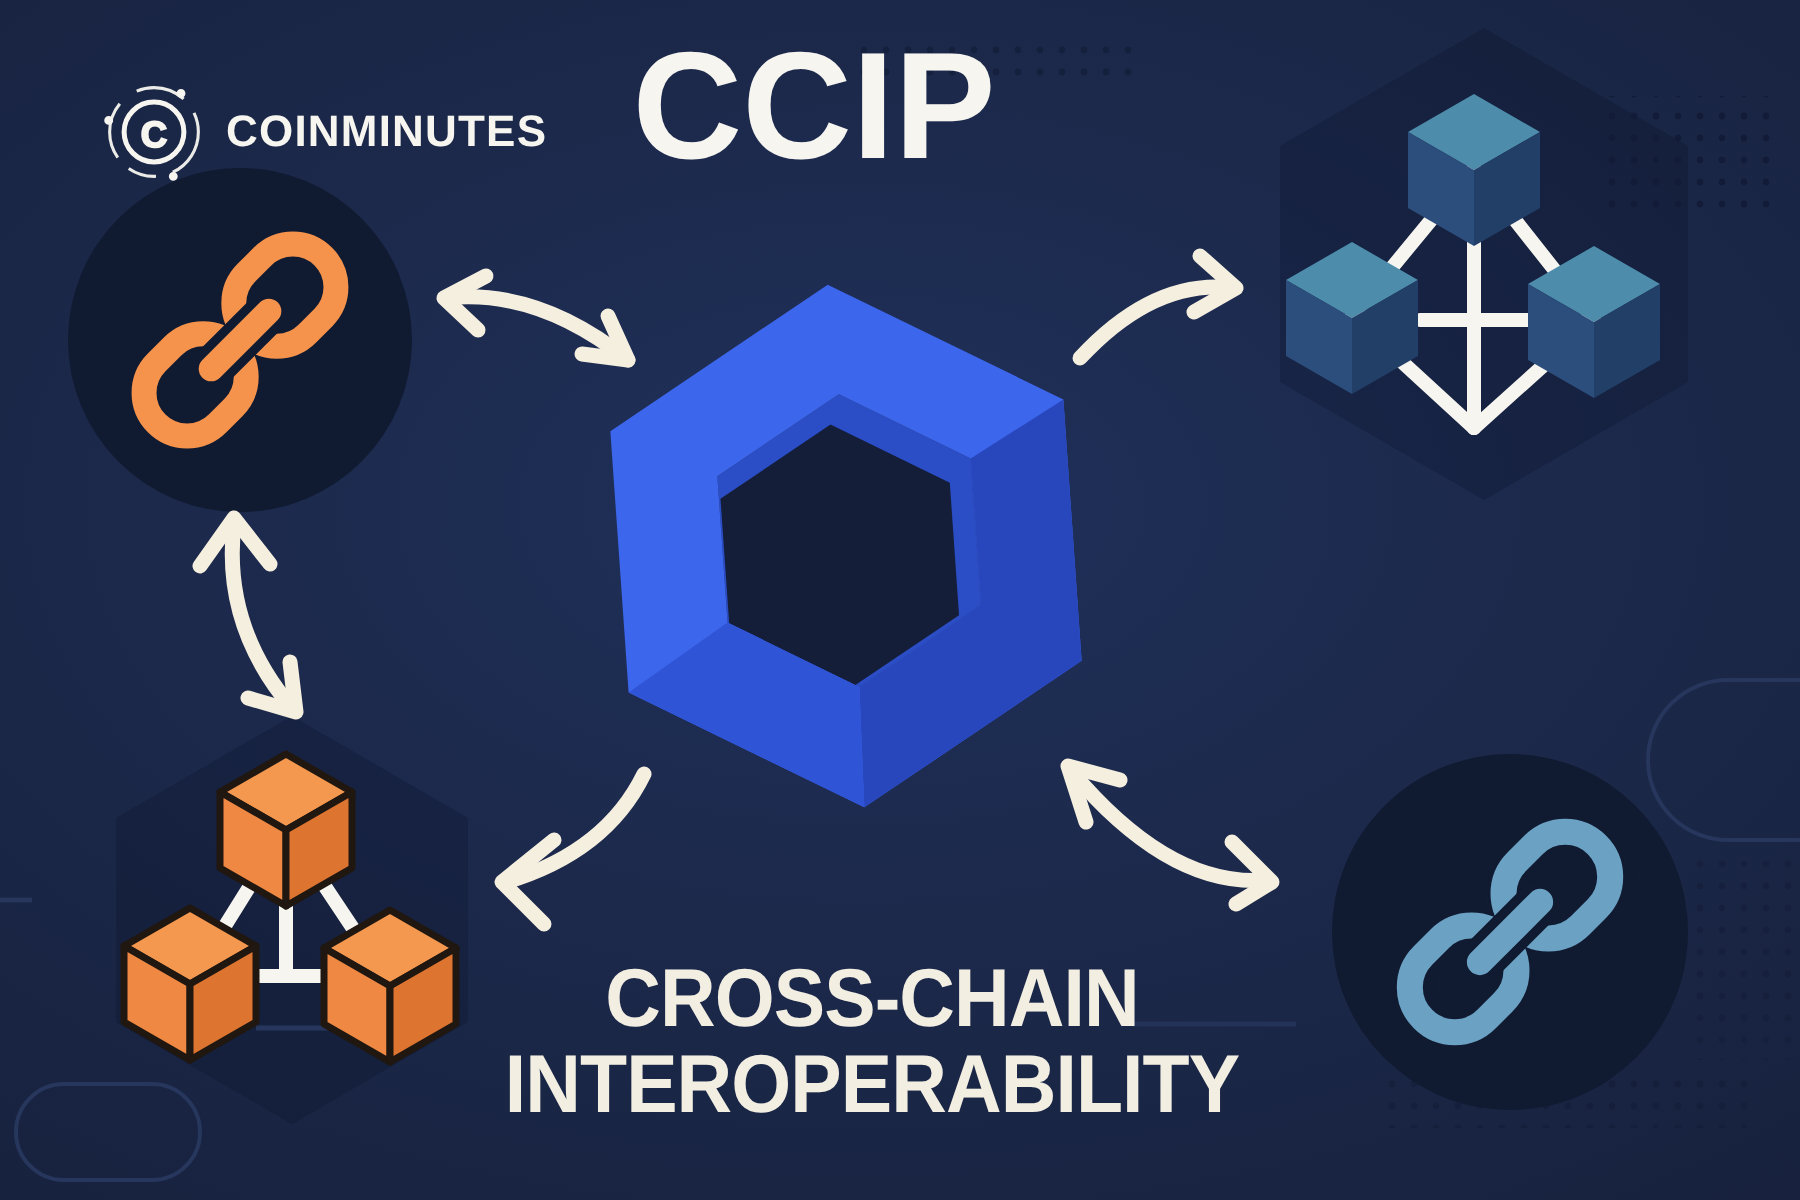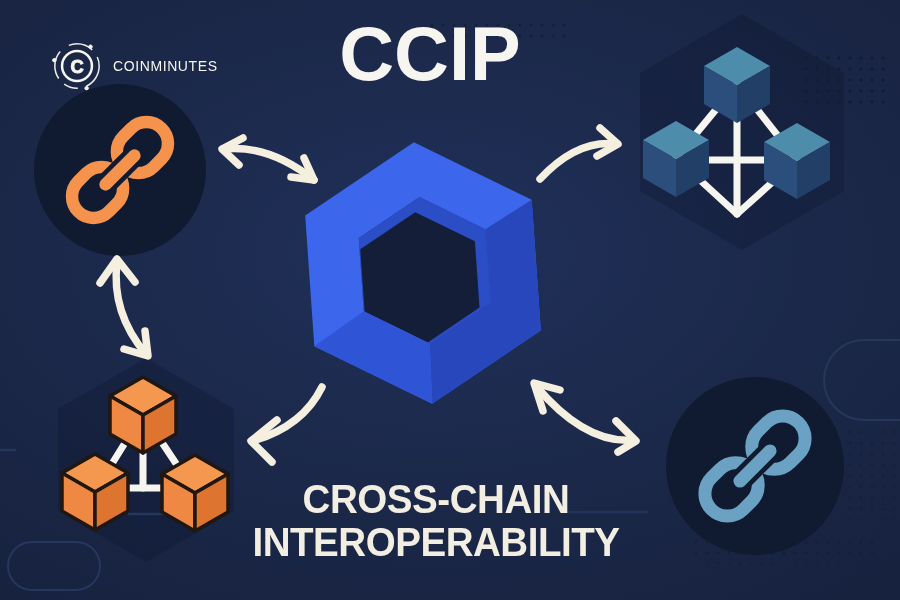--- a/index.html
+++ b/index.html
@@ -29,24 +29,24 @@
   .hex-ring{fill:var(--hexagon-main,#3c66ec)}
   .hex-bevel{fill:var(--hexagon-bevel,#2b4dc6)}
   .hex-hole{fill:var(--hexagon-hole,#141e38)}
   .hex-shade-r{fill:var(--hexagon-shade-right,#2947bd)}
   .hex-shade-b{fill:var(--hexagon-shade-bottom,#2f54d6)}
   .hexagon{left:292px;top:128px;transform:rotate(-4deg)}
 
   .arrow{stroke:var(--arrow-cream,#f5efdf);stroke-width:7.5;fill:none;stroke-linecap:round;stroke-linejoin:round}
 
   .logo{position:absolute;left:50px;top:39px;display:flex;align-items:center;gap:9px;color:var(--text-white,#f7f5f0)}
-  .logo-text{font-size:14px;font-weight:normal;letter-spacing:.6px}
+  .logo-text{font-size:22px;font-weight:bold;letter-spacing:.6px}
   .logo-ico{stroke:var(--text-white,#f7f5f0)}
 
-  .title{position:absolute;left:430px;top:16px;transform:translateX(-50%);
+  .title{position:absolute;left:407px;top:16px;transform:translateX(-50%);
          font-size:76px;font-weight:bold;line-height:1;color:var(--text-white,#f7f5f0)}
   .caption{position:absolute;left:436px;top:478px;transform:translateX(-50%) scaleX(.94);transform-origin:center top;
            text-align:center;color:var(--text-cream,#f2eee2);font-weight:bold;font-size:41px;line-height:1.05;
            letter-spacing:-.5px;white-space:nowrap}
 </style>
 </head>
 <body>
 
 <svg width="0" height="0" style="position:absolute" aria-hidden="true">
   <defs>

